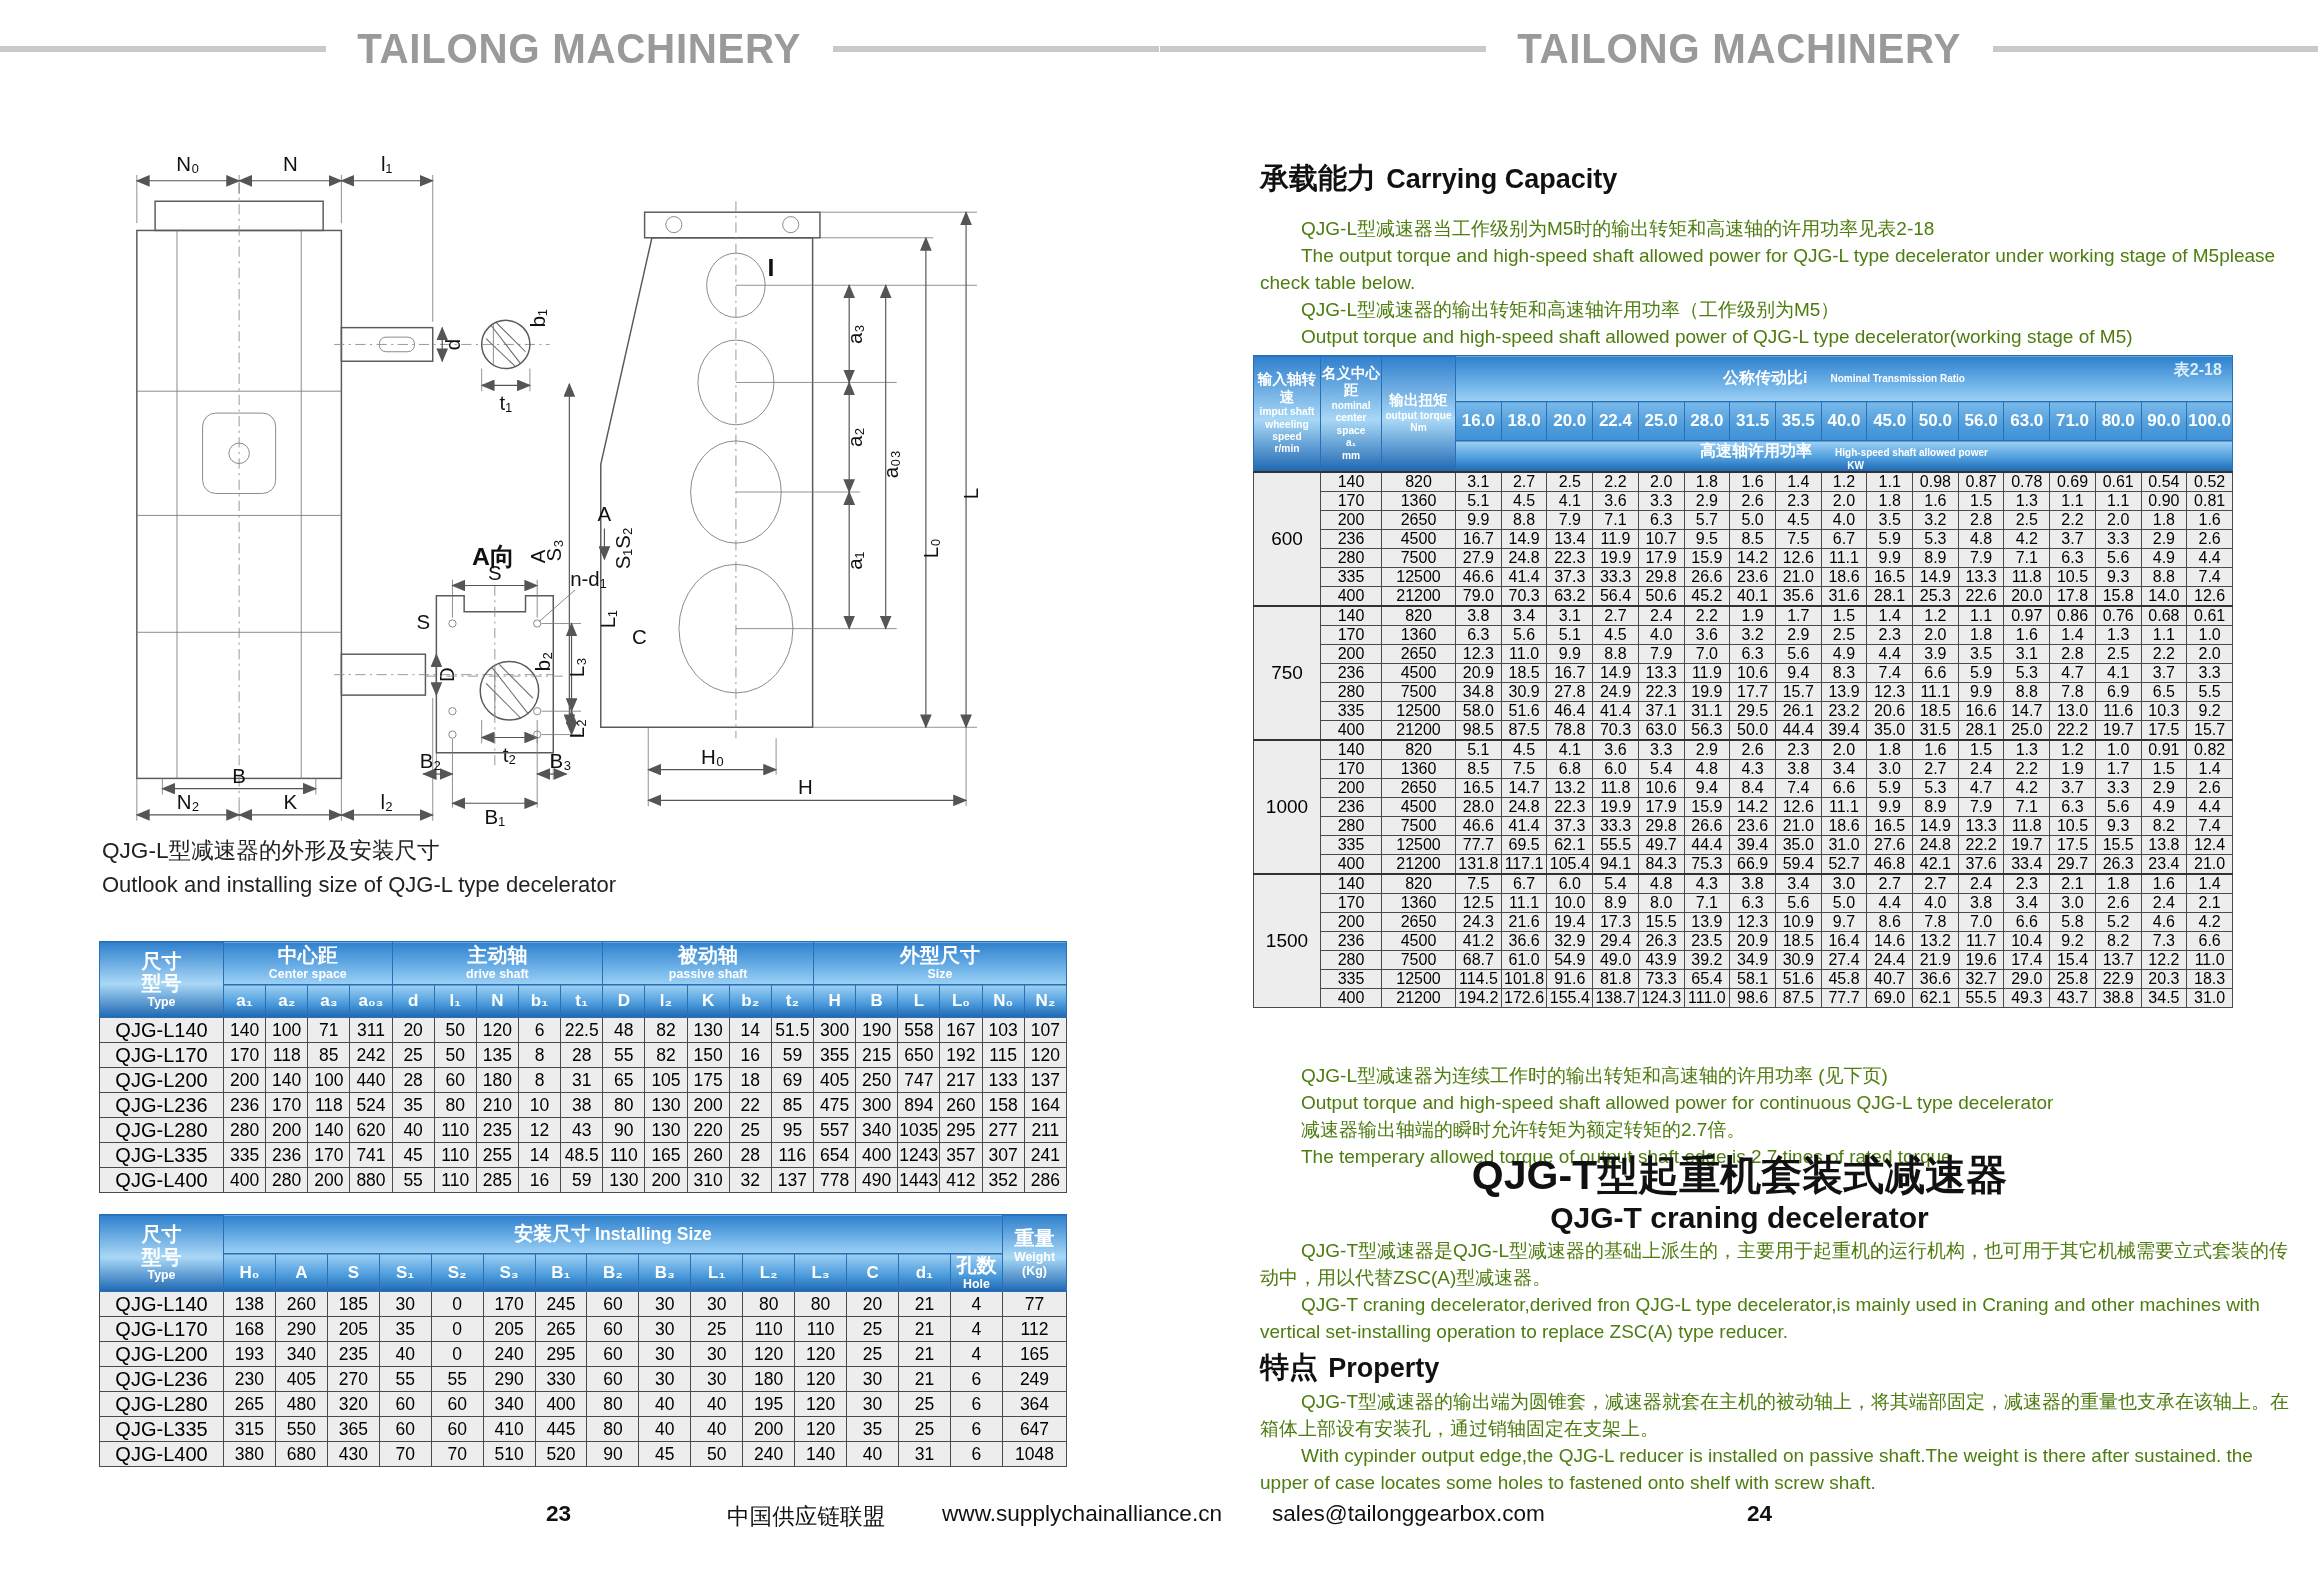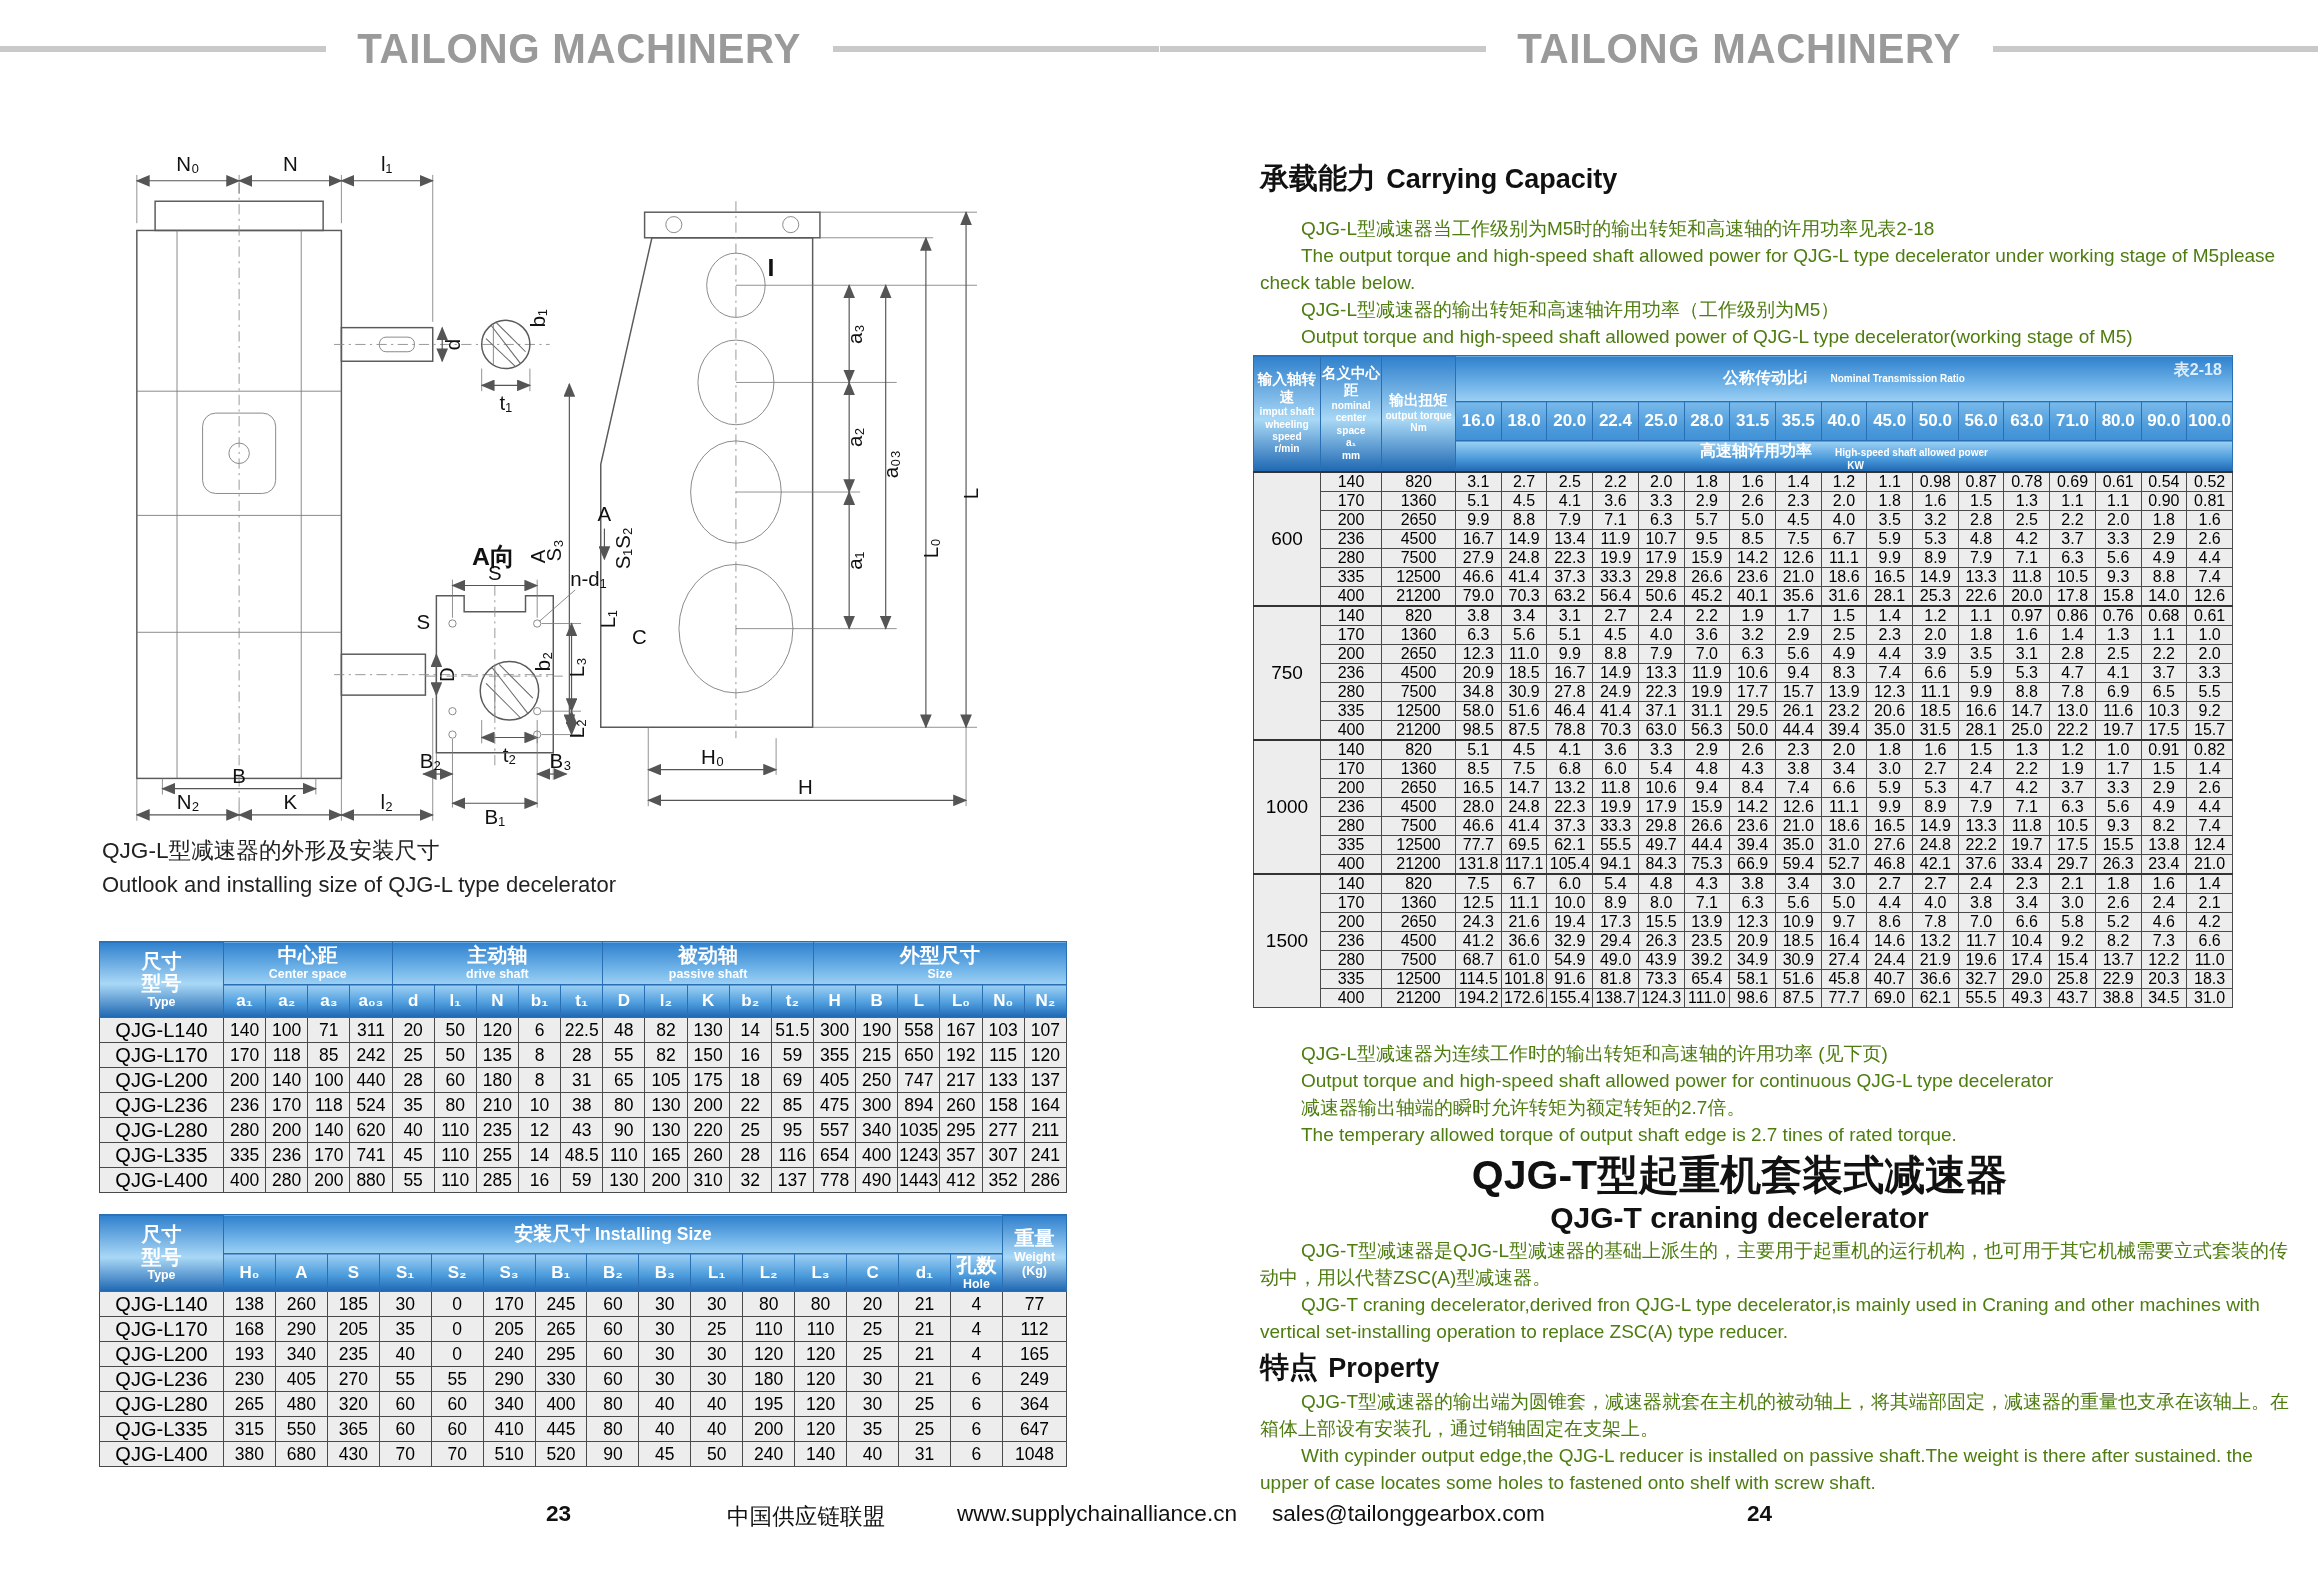--- a/index.html
+++ b/index.html
@@ -65,34 +65,34 @@
 
   
   .hd2{position:absolute;left:100px;white-space:nowrap;}
   .hd2 .hzh{font-size:29px;font-weight:bold;}
   .hd2 .hen{font-size:27px;font-weight:bold;margin-left:10.2px;}
   .txt{position:absolute;left:100px;width:1015px;}
   .tline{font-size:19px;line-height:27px;color:#4d7c0f;white-space:nowrap;}
   .tline.ind{padding-left:41px;}
   #carry-head{top:159px;}
   #txt1{top:215px;}
-  #txt2{top:1040px;}
+  #txt2{top:1062px;}
   #qjgt-title{position:absolute;left:0;top:1148px;width:100%;text-align:center;font-size:41px;font-weight:bold;}
   #qjgt-sub{position:absolute;left:0;top:1201px;width:100%;text-align:center;font-size:30px;font-weight:bold;}
   #txt3{top:1237px;}
   #prop-head{top:1348px;}
   #txt4{top:1388px;}
 
   
   #footer{position:absolute;top:1501px;left:0;width:2319px;height:44px;}
   #footer span{position:absolute;font-size:22.6px;white-space:nowrap;}
   .pgno{font-weight:bold;}
   #f-p23{left:546px;}
   #f-org{left:727px;}
-  #f-url{left:942px;font-size:23.4px;margin-left:15px;}
+  #f-url{left:942px;font-size:23.4px;}
   #f-mail{left:1272px;font-size:23.4px;}
   #f-p24{left:1747px;}
 </style>
 </head>
 <body>
 
 <div class="page" id="pageL">
   <div class="pghead">
     <div class="rule"></div>
     <div class="brand">TAILONG MACHINERY</div>

